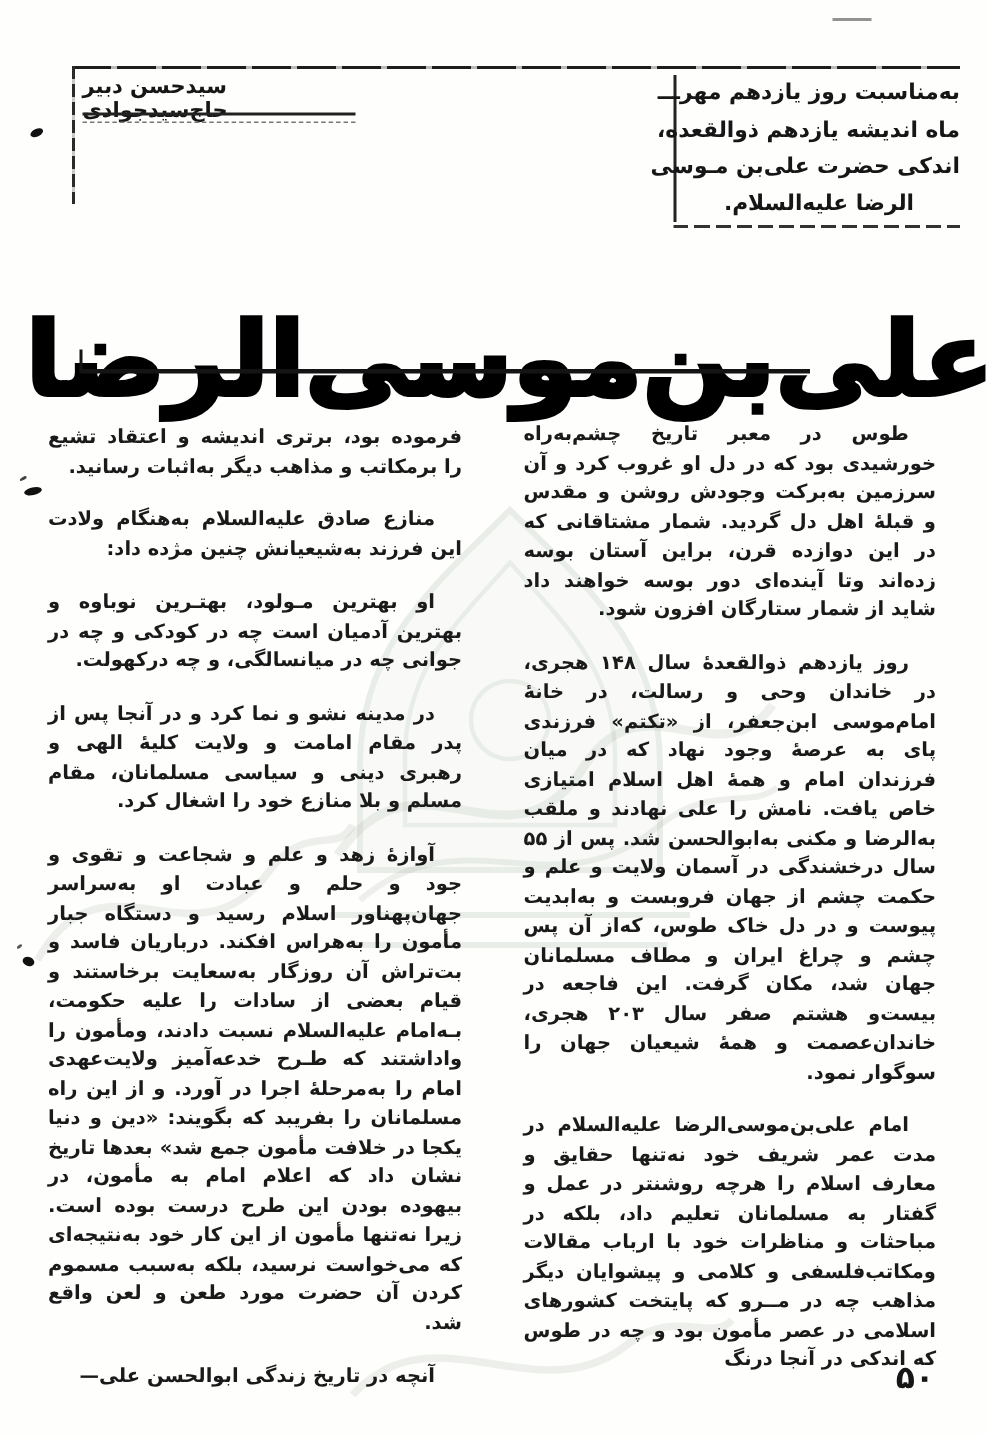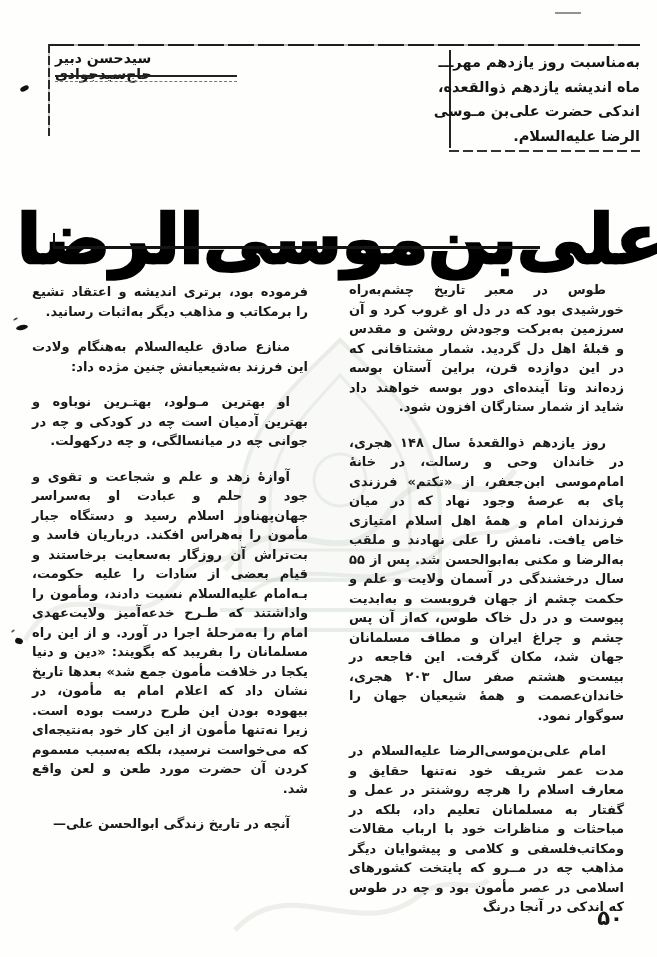--- a/index.html
+++ b/index.html
@@ -15,21 +15,21 @@
     background:repeating-linear-gradient(to right,#1d1d1d 0 26px,rgba(29,29,29,.3) 26px 30px);}
   .left-vline{left:48px;top:44px;width:2px;height:92px;
     background:repeating-linear-gradient(to bottom,#2a2a2a 0 9px,rgba(42,42,42,.25) 9px 12px);}
   
   .byline{left:55px;top:50px;width:190px;direction:rtl;text-align:left;
     font-size:14px;font-weight:bold;letter-spacing:0;}
   .byline-underline{left:55px;top:75px;width:182px;height:4px;
     border-top:2px solid #222;border-bottom:1px dashed #777;}
   
   .intro-box{left:452px;top:50px;width:188px;padding-right:0;
-    direction:rtl;text-align:right;border-right:0;}
+    direction:rtl;text-align:center;border-right:0;}
   .intro-vline{left:449px;top:50px;width:2px;height:98px;background:#222;}
   .intro-bottom{left:449px;top:150px;width:191px;height:2px;
     background:repeating-linear-gradient(to right,#333 0 10px,transparent 10px 14px);}
   .intro-line{font-size:14.5px;font-weight:bold;line-height:24.5px;white-space:nowrap;}
   
   .title{left:50px;top:150px;width:580px;height:94px;
     display:flex;align-items:center;justify-content:center;
     direction:rtl;font-size:62px;font-weight:bold;color:#000;
     -webkit-text-stroke:2.4px #000;
     transform:scale(1.12,1.1);transform-origin:center;
@@ -102,20 +102,21 @@
 
 <section class="abs col col-right" dir="rtl">
     <p class="para">طوس در معبر تاریخ چشم‌به‌راه خورشیدی بود که در دل او غروب کرد و آن سرزمین به‌برکت وجودش روشن و مقدس و قبلهٔ اهل دل گردید. شمار مشتاقانی که در این دوازده قرن، براین آستان بوسه زده‌اند وتا آینده‌ای دور بوسه خواهند داد شاید از شمار ستارگان افزون شود.</p>
     <p class="para">روز یازدهم ذوالقعدهٔ سال ۱۴۸ هجری، در خاندان وحی و رسالت، در خانهٔ امام‌موسی ابن‌جعفر، از «تکتم» فرزندی پای به عرصهٔ وجود نهاد که در میان فرزندان امام و همهٔ اهل اسلام امتیازی خاص یافت. نامش را علی نهادند و ملقب به‌الرضا و مکنی به‌ابوالحسن شد. پس از ۵۵ سال درخشندگی در آسمان ولایت و علم و حکمت چشم از جهان فروبست و به‌ابدیت پیوست و در دل خاک طوس، که‌از آن پس چشم و چراغ ایران و مطاف مسلمانان جهان شد، مکان گرفت. این فاجعه در بیست‌و هشتم صفر سال ۲۰۳ هجری، خاندان‌عصمت و همهٔ شیعیان جهان را سوگوار نمود.</p>
     <p class="para">امام علی‌بن‌موسی‌الرضا علیه‌السلام در مدت عمر شریف خود نه‌تنها حقایق و معارف اسلام را هرچه روشنتر در عمل و گفتار به مسلمانان تعلیم داد، بلکه در مباحثات و مناظرات خود با ارباب مقالات ومکاتب‌فلسفی و کلامی و پیشوایان دیگر مذاهب چه در مــرو که پایتخت کشورهای اسلامی در عصر مأمون بود و چه در طوس که اندکی در آنجا درنگ</p>
   </section>
 <section class="abs col col-left" dir="rtl">
     <p class="para">فرموده بود، برتری اندیشه و اعتقاد تشیع را برمکاتب و مذاهب دیگر به‌اثبات رسانید.</p>
     <p class="para">منازع صادق علیه‌السلام به‌هنگام ولادت این فرزند به‌شیعیانش چنین مژده داد:</p>
     <p class="para">او بهترین مـولود، بهتـرین نوباوه و بهترین آدمیان است چه در کودکی و چه در جوانی چه در میانسالگی، و چه درکهولت.</p>
+    <p class="para">در مدینه نشو و نما کرد و در آنجا پس از پدر مقام امامت و ولایت کلیهٔ الهی و رهبری دینی و سیاسی مسلمانان، مقام مسلم و بلا منازع خود را اشغال کرد.</p>
     <p class="para">آوازهٔ زهد و علم و شجاعت و تقوی و جود و حلم و عبادت او به‌سراسر جهان‌پهناور اسلام رسید و دستگاه جبار مأمون را به‌هراس افکند. درباریان فاسد و بت‌تراش آن روزگار به‌سعایت برخاستند و قیام بعضی از سادات را علیه حکومت، بـه‌امام علیه‌السلام نسبت دادند، ومأمون را واداشتند که طـرح خدعه‌آمیز ولایت‌عهدی امام را به‌مرحلهٔ اجرا در آورد. و از این راه مسلمانان را بفریبد که بگویند: «دین و دنیا یکجا در خلافت مأمون جمع شد» بعدها تاریخ نشان داد که اعلام امام به مأمون، در بیهوده بودن این طرح درست بوده است. زیرا نه‌تنها مأمون از این کار خود به‌نتیجه‌ای که می‌خواست نرسید، بلکه به‌سبب مسموم کردن آن حضرت مورد طعن و لعن واقع شد.</p>
     <p class="para">آنچه در تاریخ زندگی ابوالحسن علی—</p>
   </section>
 
 <div class="abs page-number">۵۰</div>
 
 <div class="abs speck speck-a"></div>
 <div class="abs speck speck-b"></div>
 <div class="abs speck speck-c"></div>
 <div class="abs speck speck-d"></div>

